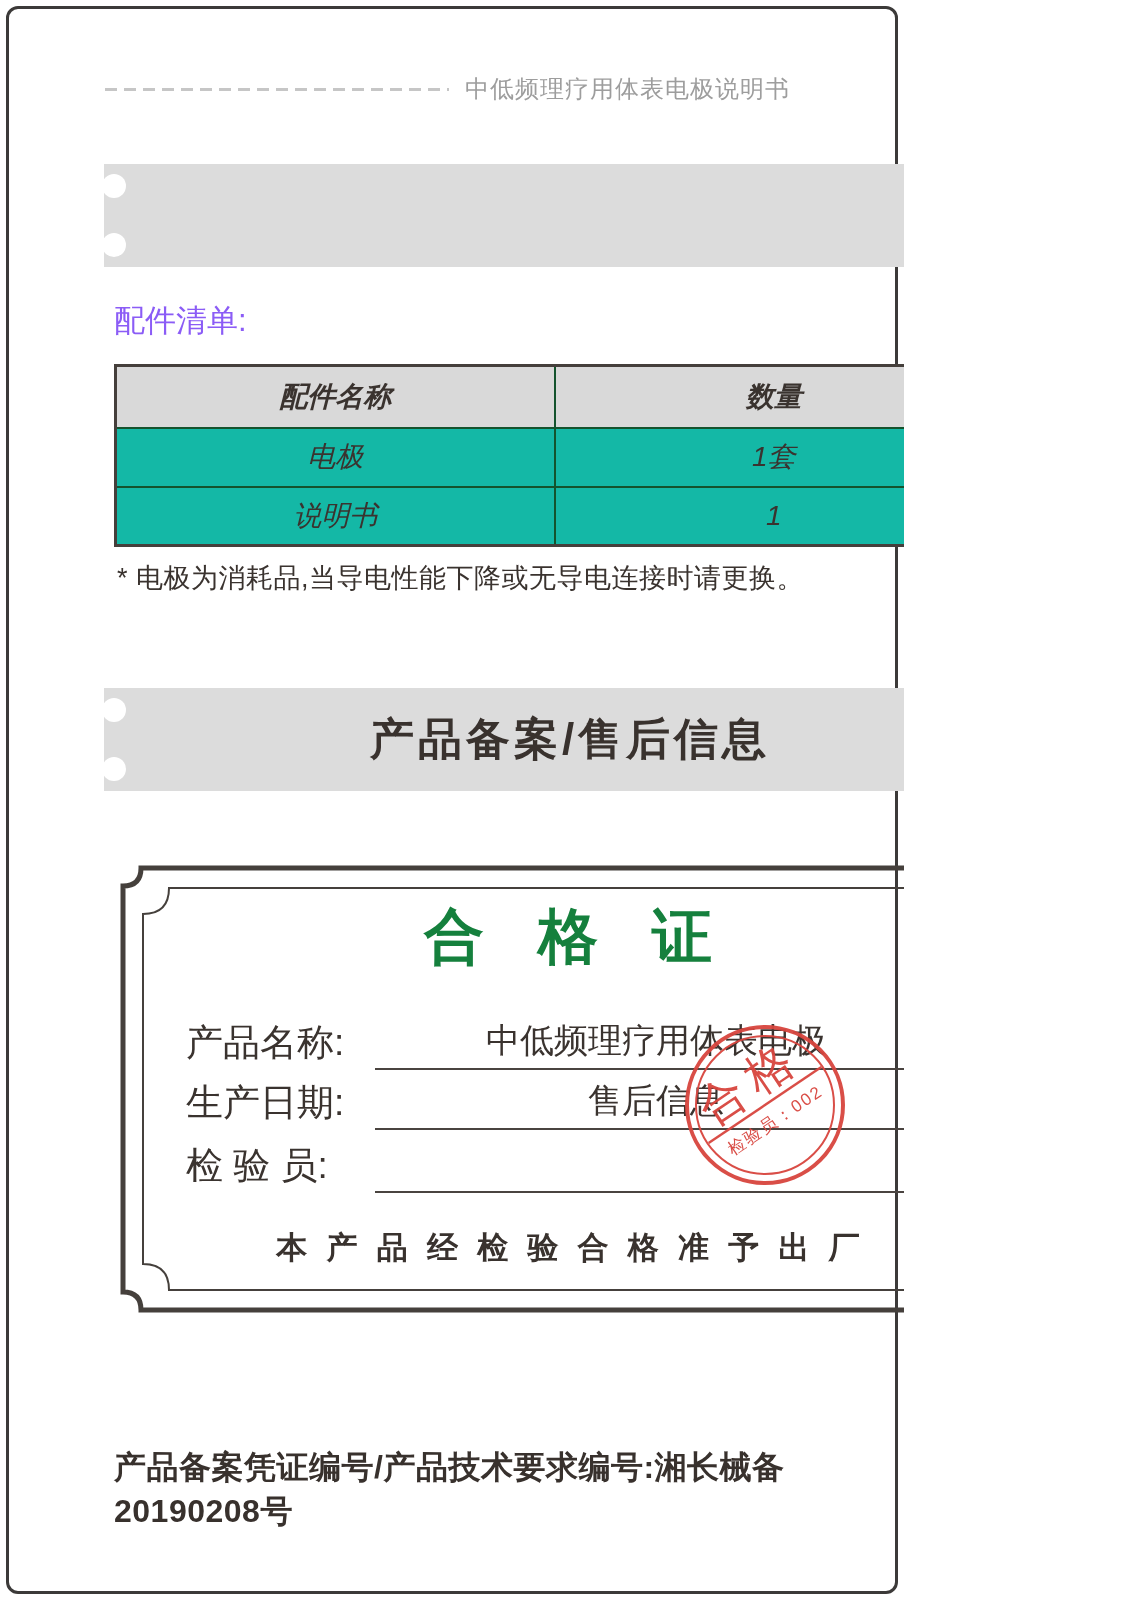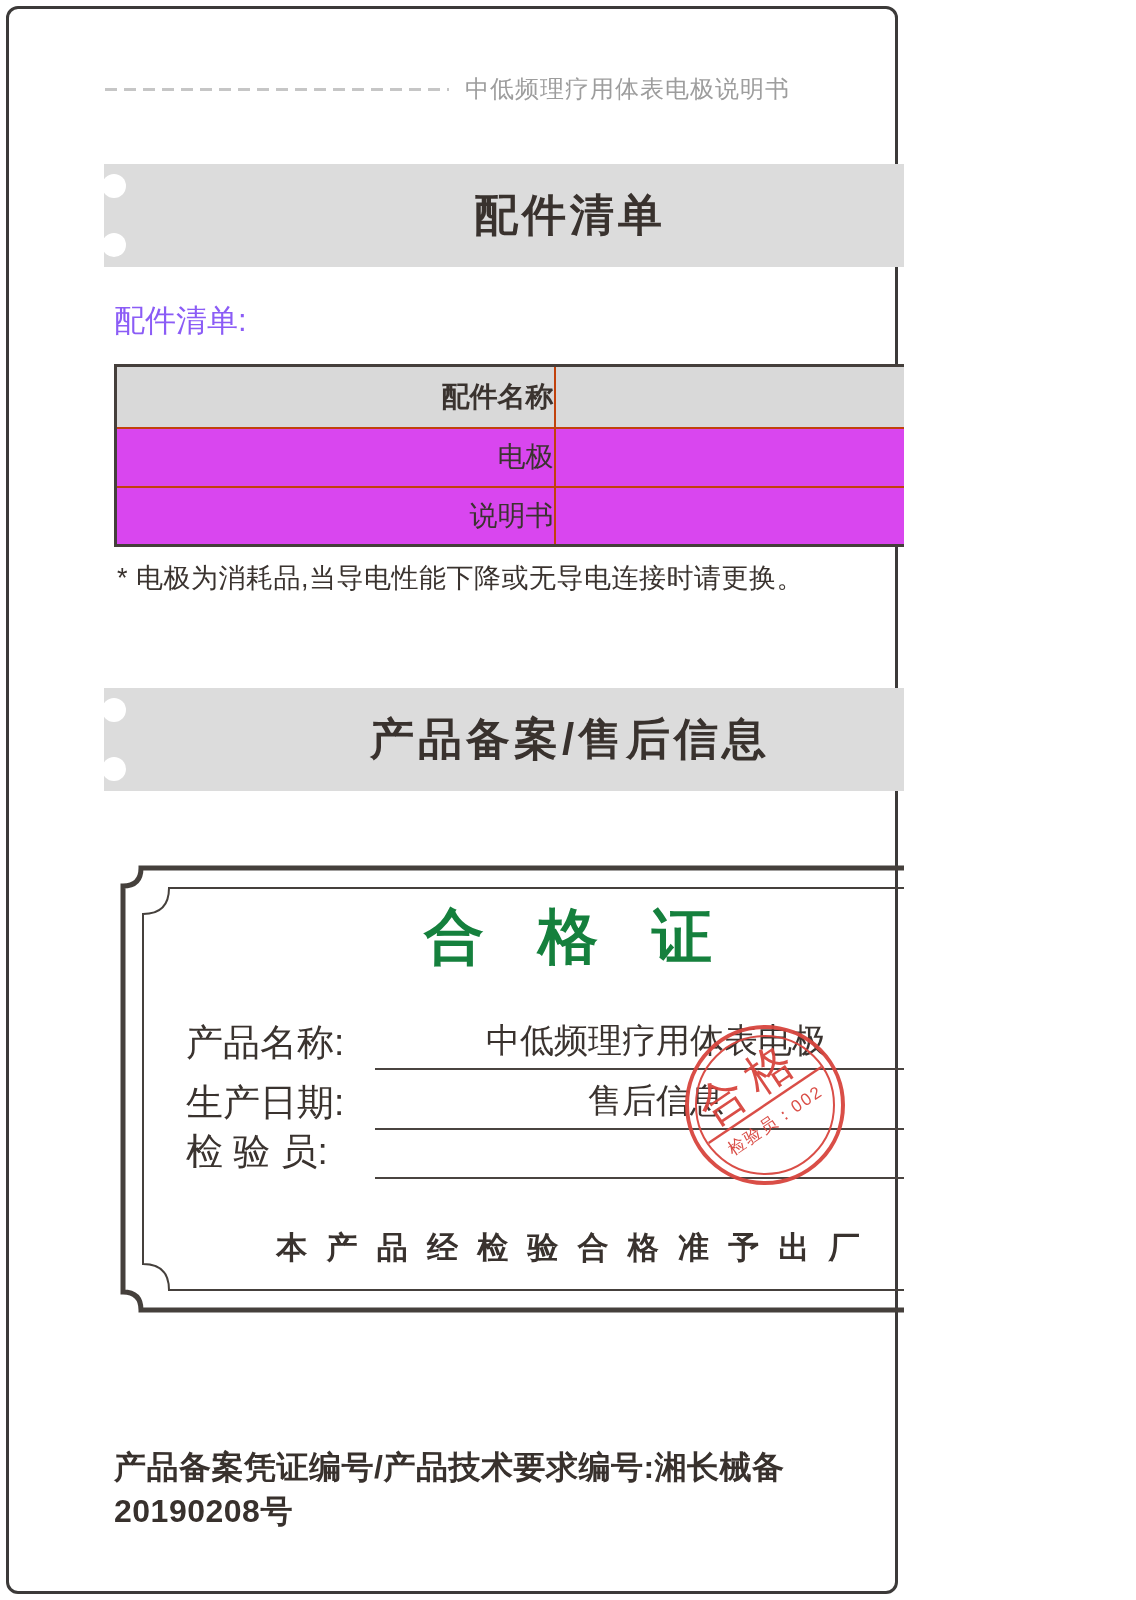--- a/index.html
+++ b/index.html
@@ -24,23 +24,23 @@
   .notch.tl { left:-2px; top:10px; }
   .notch.bl { left:-2px; bottom:10px; }
   .notch.tr { right:-2px; top:10px; }
   .notch.br { right:-2px; bottom:10px; }
 
   .list-label { position:absolute; top:300px; left:114px; font-size:31px; color:#8b5cf6; }
 
   
   .acc-table { position:absolute; top:364px; left:114px; width:881px;
                border-collapse:collapse; table-layout:fixed; }
-  .acc-table th, .acc-table td { border:2px solid #c2410c; text-align:right; font-size:28px; color:#3a332f; }
+  .acc-table th, .acc-table td { border:2px solid #14532d; text-align:center; font-size:28px; color:#3a332f;font-style:italic; }
   .acc-table th { background:#d9d9d9; font-weight:700; height:62px; }
-  .acc-table td { height:59px; background:#d946ef; font-weight:400; }
+  .acc-table td { height:59px; background:#14b8a6; font-weight:400; }
   .acc-table { border:3px solid #453f3b; }
 
   .note { position:absolute; top:560px; left:117px; font-size:27px; color:#3a332f; letter-spacing:0.5px; }
 
   
   .certificate { position:absolute; top:865px; left:120px; width:896px; height:448px; }
   .cert-frame { position:absolute; inset:0; }
   .cert-title { position:absolute; top:32px; left:0; right:0; text-align:center;
                 font-size:60px; font-weight:900; color:#15803d; letter-spacing:0.9em; padding-left:0.9em; }
   .cert-row { position:absolute; left:0; right:0; height:50px; }
@@ -67,21 +67,20 @@
   <div class="doc-header">
     <div class="dash-line"></div>
     <div class="doc-header-title">中低频理疗用体表电极说明书</div>
   </div>
 
   <div class="banner" style="top:164px;">
     <span class="notch tl"></span>
     <span class="notch tr"></span>
     <span class="notch bl"></span>
     <span class="notch br"></span>
-    <div class="banner-title">配件清单</div>
   </div>
 
   <div class="list-label">配件清单:</div>
 
   <table class="acc-table">
     <thead>
       <tr>
         <th>配件名称</th>
         <th>数量</th>
       </tr>
@@ -121,21 +120,21 @@
       <span class="cert-underline"></span>
       <span class="cert-value">中低频理疗用体表电极</span>
     </div>
 
     <div class="cert-row" style="top:215px;">
       <span class="cert-label">生产日期:</span>
       <span class="cert-underline"></span>
       <span class="cert-value">售后信息</span>
     </div>
 
-    <div class="cert-row" style="top:264px;">
+    <div class="cert-row" style="top:278px;">
       <span class="cert-label">检 验 员:</span>
       <span class="cert-underline"></span>
       <span class="cert-value"></span>
     </div>
 
     <div class="cert-footer">本产品经检验合格准予出厂</div>
 
     <svg class="stamp" viewBox="0 0 168 168">
       <circle cx="84" cy="84" r="78" fill="none" stroke="#d8453e" stroke-width="4"></circle>
       <circle cx="84" cy="84" r="69" fill="none" stroke="#d8453e" stroke-width="2"></circle>

